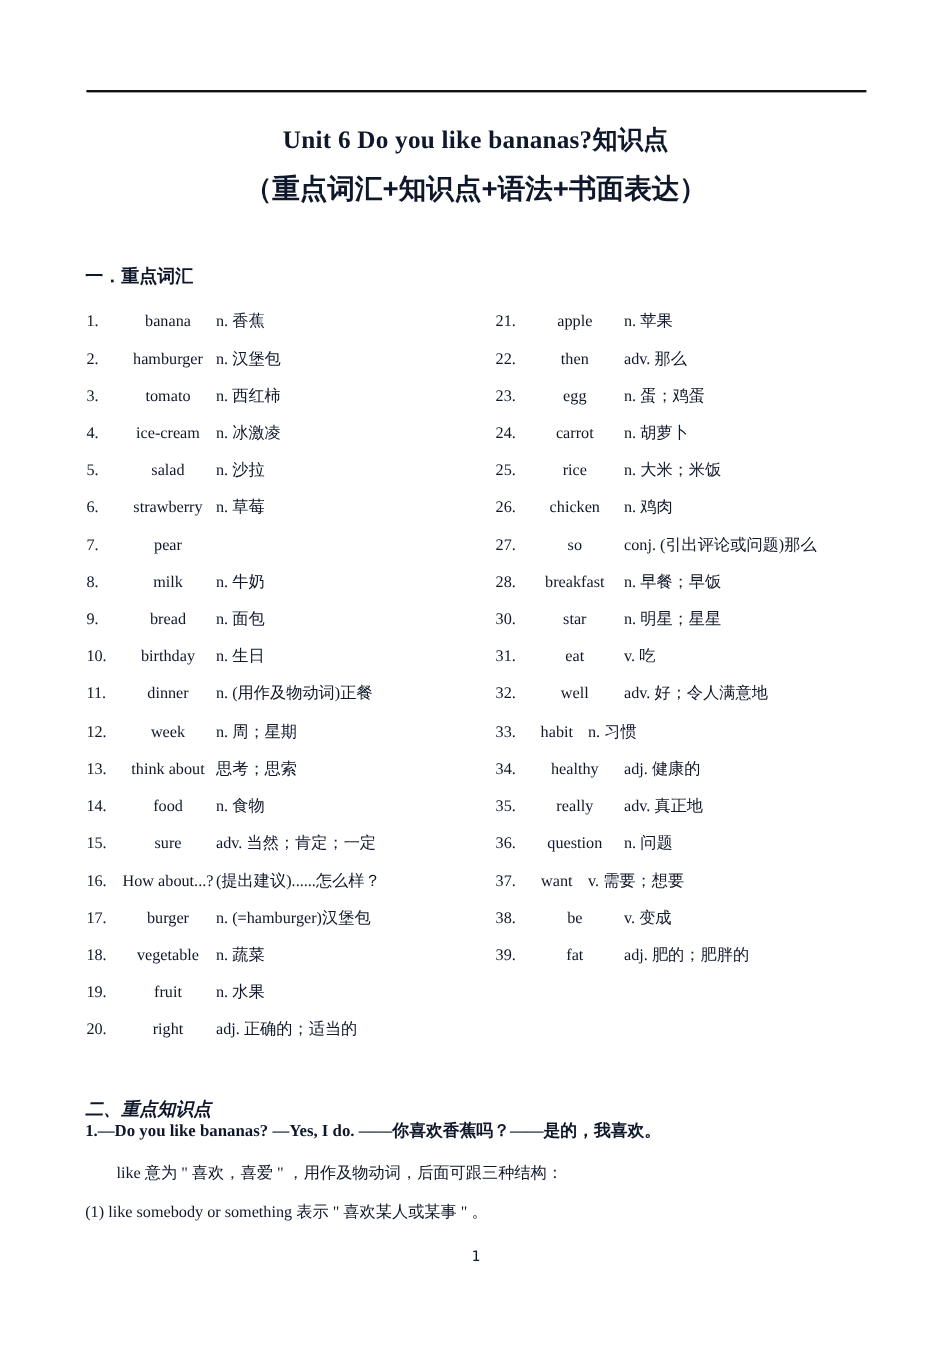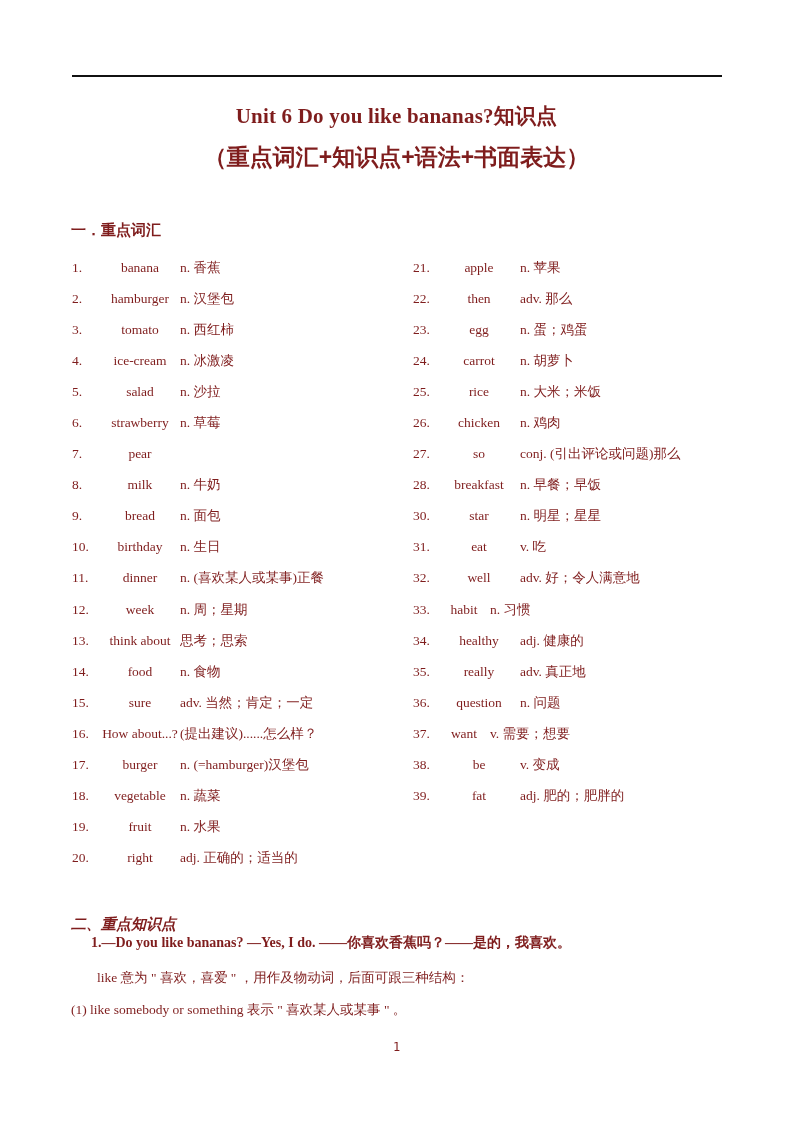--- a/index.html
+++ b/index.html
@@ -1,21 +1,21 @@
 <!DOCTYPE html>
 <html><head>
 <meta charset="utf-8">
 <style>
   html,body{margin:0;padding:0;background:#ffffff;}
   .page{
     position:relative;
     width:793px;height:1122px;
     background:#ffffff;
     font-family:"Liberation Serif", serif;
-    color:#7f1d1d;
+    color:#0f172a;
     overflow:hidden;
   }
   .rule{
     position:absolute;left:72px;top:75px;width:650px;height:2px;
     background:#111111;
   }
   .title{
     position:absolute;left:0;top:102px;width:793px;
     text-align:center;font-weight:bold;font-size:21px;
     letter-spacing:0.2px;
@@ -39,21 +39,21 @@
     height:31.1px;display:flex;align-items:center;
     font-size:13.5px;white-space:nowrap;
   }
   .vrow .num{flex:0 0 28px;}
   #vcol-right .vrow .num{flex:0 0 25px;}
   .vrow .word{flex:0 0 80px;text-align:center;}
   #vcol-right .vrow .word{flex:0 0 82px;}
   #vcol-right .vrow.tight .word{flex:0 0 52px;}
   .vrow .def{flex:1;}
   .kline{position:absolute;font-size:13.5px;white-space:nowrap;}
-  #kpoint-title{left:71px;top:934px;font-weight:bold;font-size:14px;margin-left:20px;}
+  #kpoint-title{left:71px;top:934px;font-weight:bold;font-size:14px;}
   #kline-1{left:97px;top:969px;}
   #kline-2{left:71px;top:1001px;}
   .page-number{
     position:absolute;left:0;top:1040px;width:793px;
     text-align:center;font-size:12px;
     font-family:"DejaVu Sans Mono", monospace;
   }
 </style>
 </head>
 <body>
@@ -114,21 +114,21 @@
         <span class="def">n. 面包</span>
       </div>
       <div class="vrow">
         <span class="num">10.</span>
         <span class="word">birthday</span>
         <span class="def">n. 生日</span>
       </div>
       <div class="vrow">
         <span class="num">11.</span>
         <span class="word">dinner</span>
-        <span class="def">n. (喜欢某人或某事)正餐</span>
+        <span class="def">n. (用作及物动词)正餐</span>
       </div>
       <div class="vrow">
         <span class="num">12.</span>
         <span class="word">week</span>
         <span class="def">n. 周；星期</span>
       </div>
       <div class="vrow">
         <span class="num">13.</span>
         <span class="word">think about</span>
         <span class="def">思考；思索</span>

